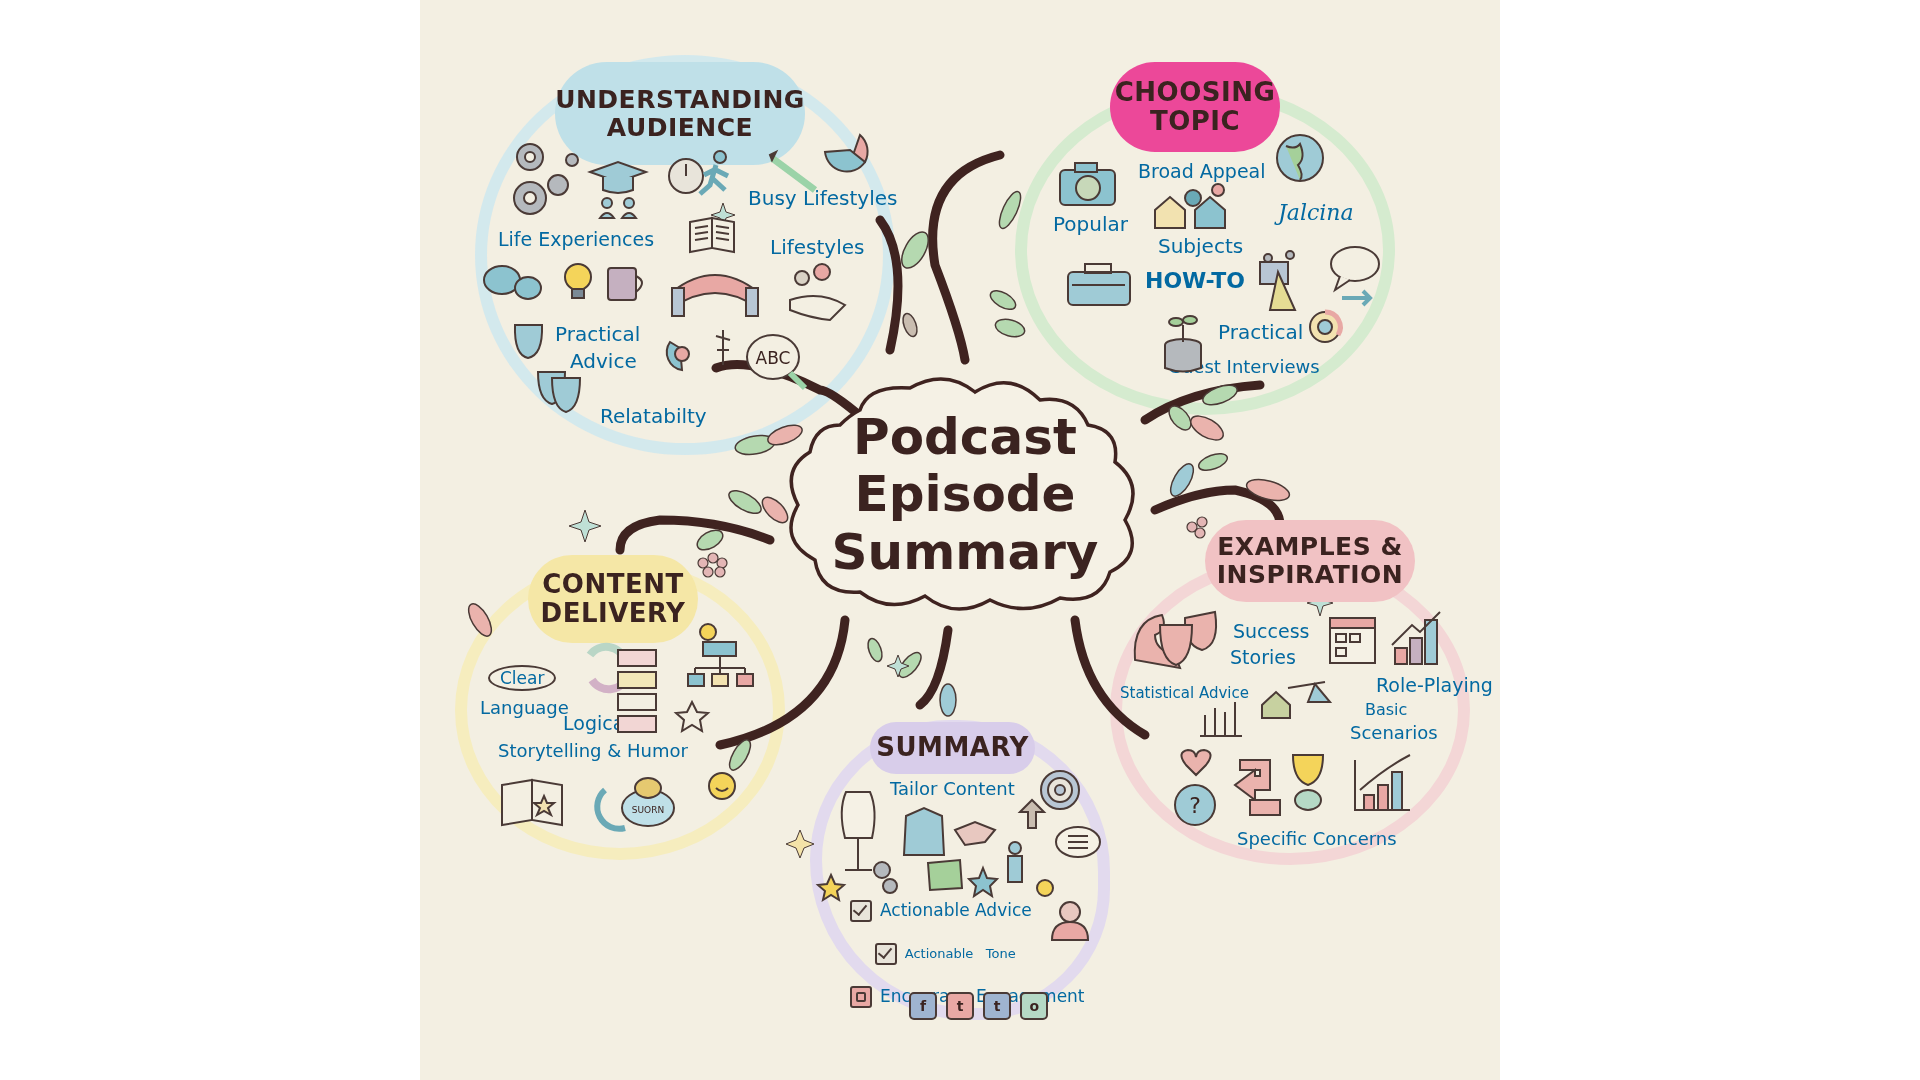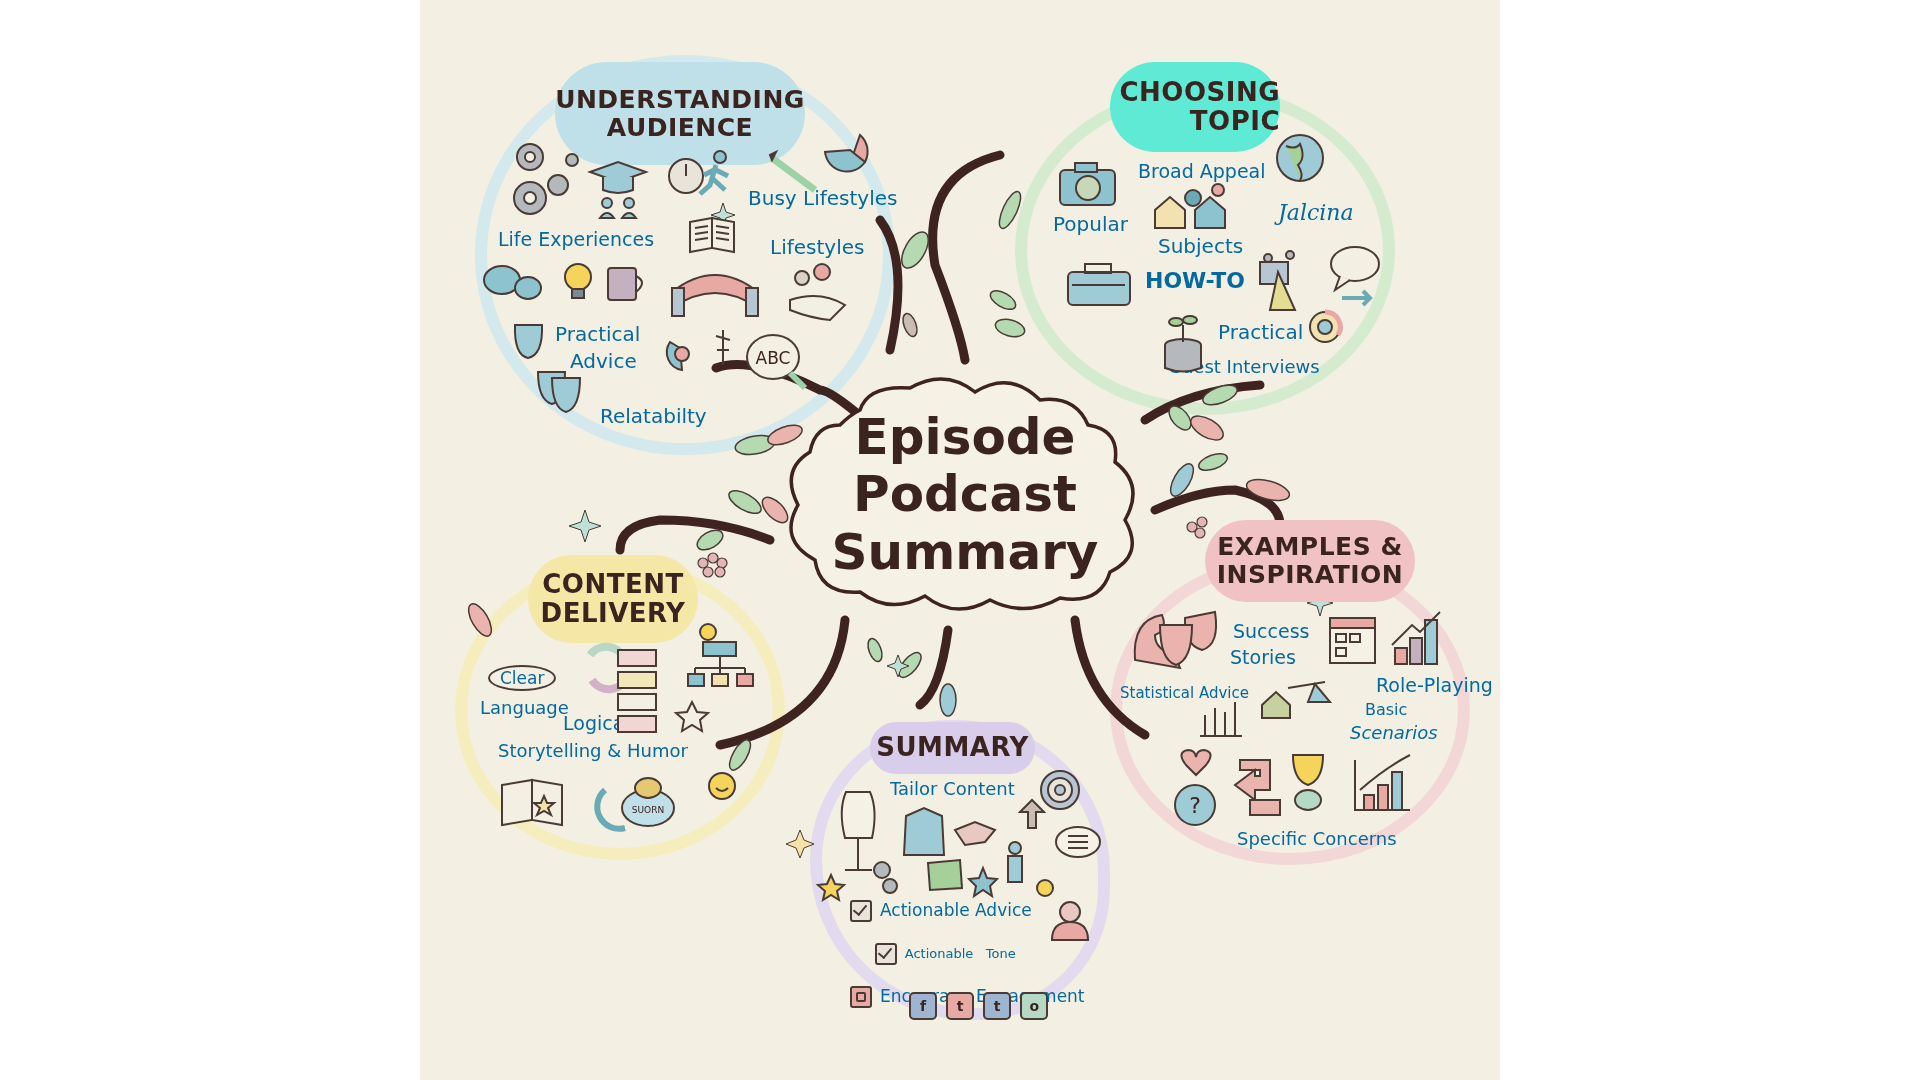--- a/index.html
+++ b/index.html
@@ -100,22 +100,22 @@
       <path d="M 303 203 l 3 9 l 9 3 l -9 3 l -3 9 l -3 -9 l -9 -3 l 9 -3 z"></path>
     </g>
 
     <path d="M 420 425 Q 395 425 390 452 Q 360 470 378 505 Q 358 540 395 560 Q 400 595 440 592
              Q 470 615 505 596 Q 535 620 570 600 Q 605 618 640 598 Q 680 605 690 572
              Q 725 555 705 520 Q 725 485 695 462 Q 700 430 668 425 Q 655 395 620 400
              Q 590 370 555 392 Q 525 368 490 388 Q 448 385 440 410 Q 430 415 420 425 Z" fill="#f5f1e5" stroke="#3f2320" stroke-width="3.5"></path>
   </svg>
 
   <div class="title" style="left:380px;top:395px;width:330px;height:200px;">
+    <span>Podcast</span>
     <span>Episode</span>
-    <span>Podcast</span>
     <span>Summary</span>
   </div>
 
   <div class="heading" style="left:135px;top:62px;width:250px;height:103px;background:#bfe0e8;font-size:25px;">
     <span>UNDERSTANDING</span>
     <span>AUDIENCE</span>
   </div>
   <div class="lbl" style="left:328px;top:186px;font-size:20px;">Busy Lifestyles</div>
   <div class="lbl" style="left:78px;top:228px;font-size:19px;">Life Experiences</div>
   <div class="lbl" style="left:350px;top:235px;font-size:20px;">Lifestyles</div>
@@ -217,21 +217,21 @@
           <path d="M 370 373 L 385 388" stroke="#9bd3a8" stroke-width="6"></path>
         </g>
 
       <g fill="none">
           <path d="M 303 330 L 303 365 M 296 336 L 310 340 M 297 350 L 309 350"></path>
         </g>
     </g>
     <text x="353" y="364" font-family="DejaVu Sans, sans-serif" font-size="17" text-anchor="middle" fill="#3b2320">ABC</text>
   </svg>
 
-  <div class="heading" style="left:690px;top:62px;width:170px;height:90px;background:#5eead4;font-size:26px;align-items:flex-end;">
+  <div class="heading" style="left:690px;top:62px;width:170px;height:90px;background:#ec4899;font-size:26px;">
     <span>CHOOSING</span>
     <span>TOPIC</span>
   </div>
   <div class="lbl" style="left:718px;top:160px;font-size:19px;">Broad Appeal</div>
   <div class="lbl" style="left:633px;top:212px;font-size:20px;">Popular</div>
   <div class="lbl" style="left:738px;top:234px;font-size:20px;">Subjects</div>
   <div class="lbl" style="left:725px;top:268px;font-size:22px;font-weight:bold;">HOW-TO</div>
   <div class="lbl" style="left:798px;top:320px;font-size:20px;">Practical</div>
   <div class="lbl" style="left:748px;top:356px;font-size:18px;">Guest Interviews</div>
   <div class="lbl" style="left:858px;top:200px;font-size:22px;font-family:'DejaVu Serif',serif;font-style:italic;">Jalcina</div>
@@ -413,21 +413,21 @@
 
   <div class="heading" style="left:785px;top:520px;width:210px;height:82px;background:#f1c2c4;font-size:25px;">
     <span>EXAMPLES &amp;</span>
     <span>INSPIRATION</span>
   </div>
   <div class="lbl" style="left:813px;top:620px;font-size:19px;">Success</div>
   <div class="lbl" style="left:810px;top:646px;font-size:19px;">Stories</div>
   <div class="lbl" style="left:700px;top:684px;font-size:15px;">Statistical Advice</div>
   <div class="lbl" style="left:920px;top:674px;font-size:19px;margin-left:36px;">Role-Playing</div>
   <div class="lbl" style="left:945px;top:700px;font-size:16px;">Basic</div>
-  <div class="lbl" style="left:930px;top:722px;font-size:18px;font-style:italic;">Scenarios</div>
+  <div class="lbl" style="left:930px;top:722px;font-size:18px;">Scenarios</div>
   <div class="lbl" style="left:817px;top:828px;font-size:18px;">Specific Concerns</div>
 
   <svg class="layer" width="1080" height="1080" style="pointer-events:none;">
     <g stroke="#4a3a36" stroke-width="2">
       <g>
           <path d="M 715 660 Q 712 620 742 615 Q 748 630 735 635 Q 735 650 755 655 L 760 668 Z" fill="#eab3ad"></path>
         </g>
       <g>
           <path d="M 765 618 L 795 612 Q 800 645 782 650 Q 764 645 765 618 Z" fill="#eab3ad"></path>
           <path d="M 740 625 L 772 625 Q 772 660 756 665 Q 740 660 740 625 Z" fill="#eab3ad"></path>

